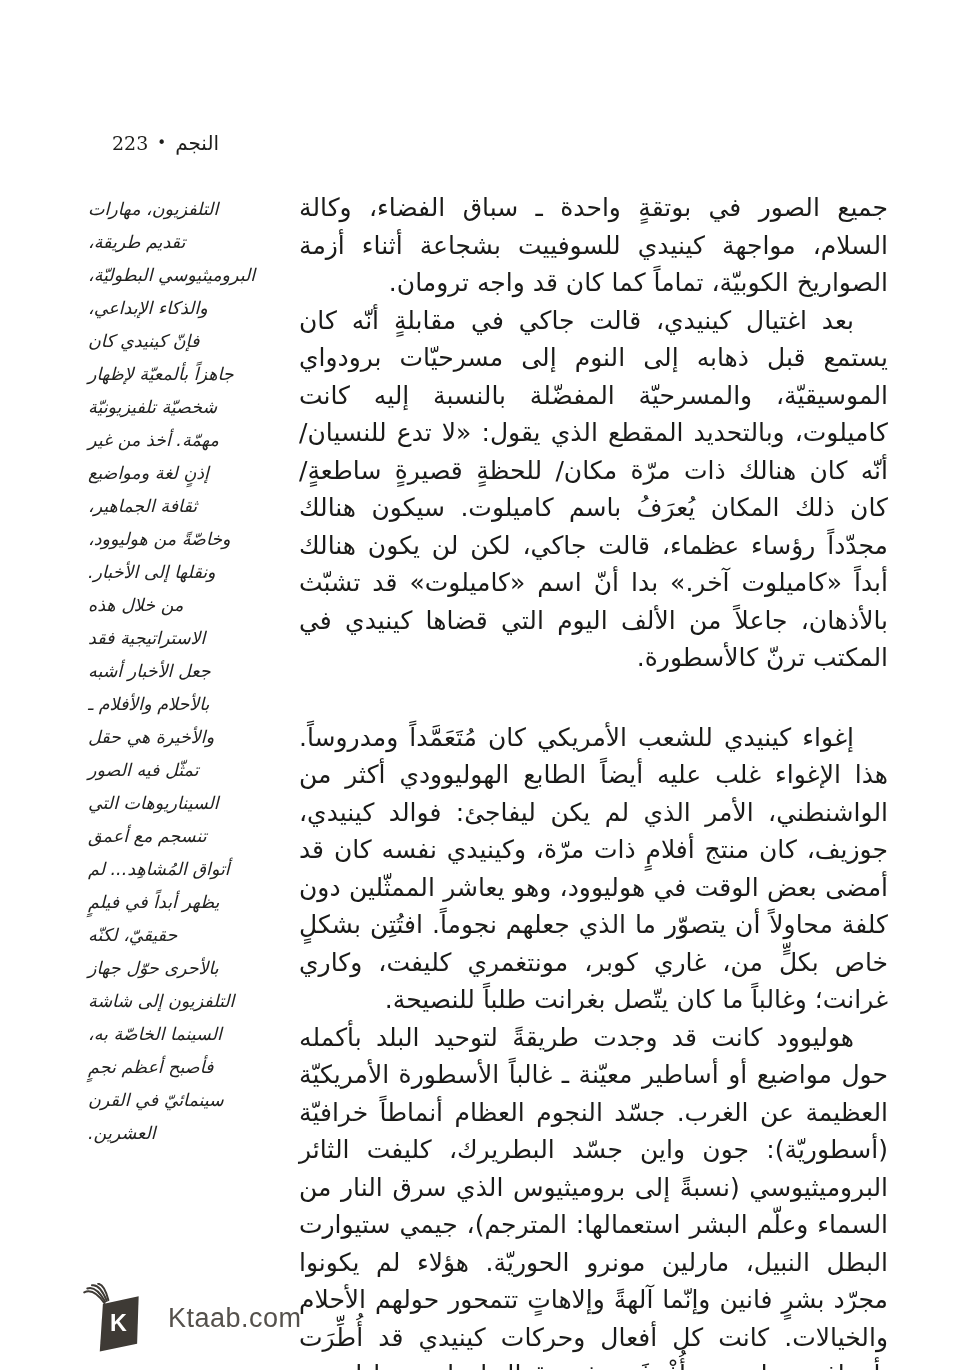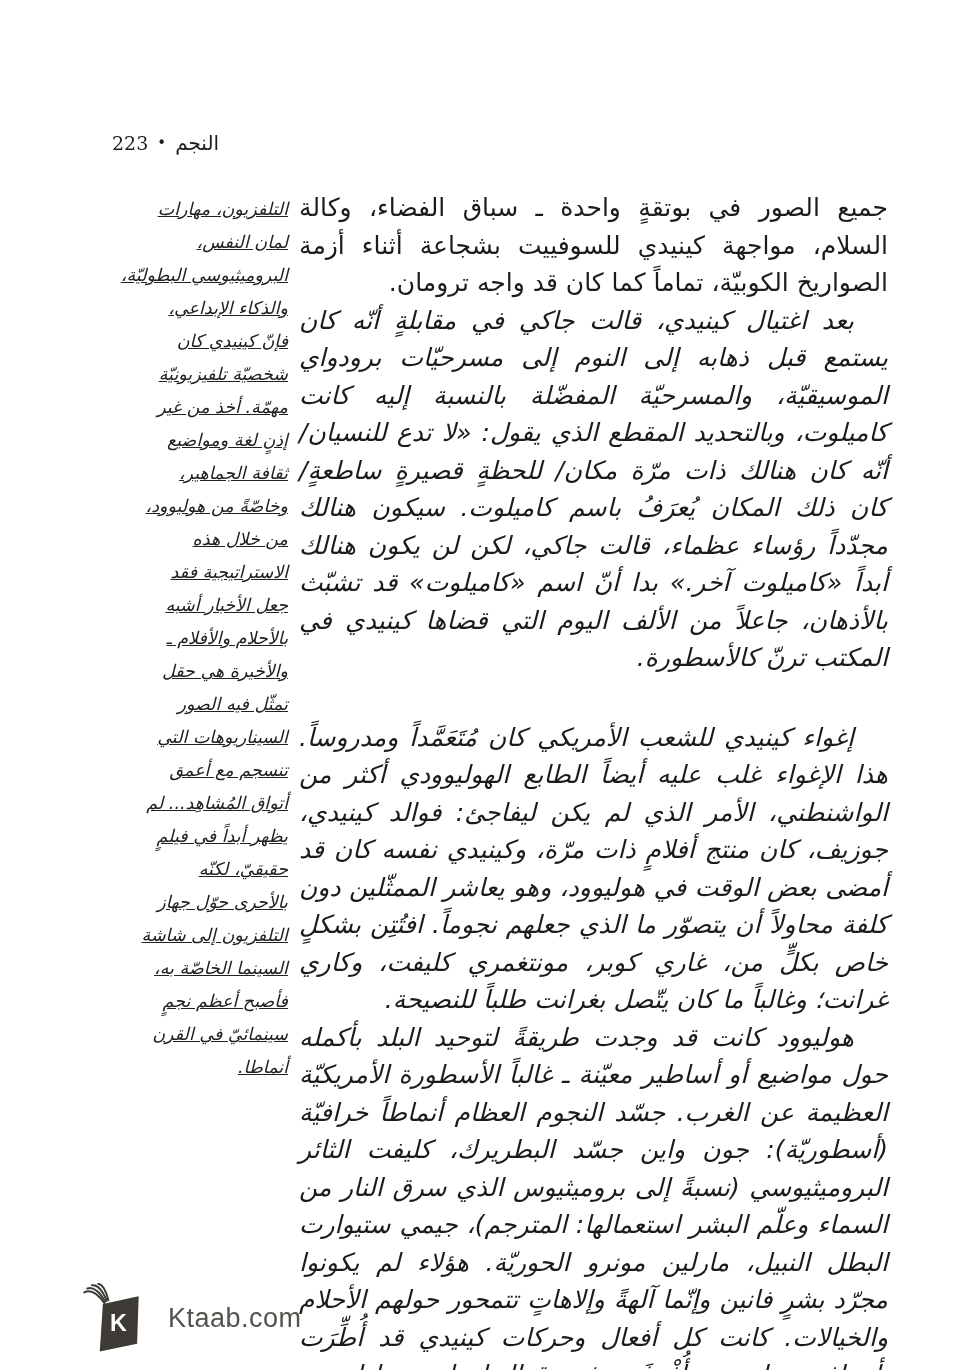--- a/index.html
+++ b/index.html
@@ -30,44 +30,43 @@
   .running-head .bullet { font-size: 15px; line-height: 1; }
   .running-head .pagenum { font-family: "DejaVu Serif", serif; font-size: 19px; }
 
   
   .margin-note {
     position: absolute;
     top: 193px;
     left: 88px;
     width: 200px;
     direction: rtl;
-    text-align: right;
+    text-align: left;
     font-style: italic;
     font-size: 17.5px;
     line-height: 33px;
     color: #222220;
-    text-decoration: underline;
   }
   .margin-note .mline { white-space: nowrap; }
   .margin-note .attribution { margin-top: 27px; }
 
   
   .main-text {
     position: absolute;
     top: 189px;
     left: 299px;
     width: 589px;
     direction: rtl;
     text-align: justify;
     font-size: 25px;
     line-height: 37.5px;
     color: #1b1b19;
   }
   .main-text p { text-align: justify; }
-  .main-text p.indent { text-indent: 34px; font-style: italic; }
+  .main-text p.indent { text-indent: 34px; }
   .main-text p.section-break { margin-top: 42px; }
 
   
   .footer-logo {
     position: absolute;
     left: 76px;
     top: 1283px;
     display: flex;
     align-items: center;
     gap: 18px;
@@ -86,46 +85,48 @@
 <div class="page">
 
   <div class="running-head">
     <span>النجم</span>
     <span class="bullet">•</span>
     <span class="pagenum">223</span>
   </div>
 
   <div class="margin-note">
     <div class="mline">التلفزيون، مهارات</div>
-    <div class="mline">لمان النفس،</div>
+    <div class="mline">تقديم طريقة،</div>
     <div class="mline">البروميثيوسي البطوليّة،</div>
     <div class="mline">والذكاء الإبداعي،</div>
     <div class="mline">فإنّ كينيدي كان</div>
+    <div class="mline">جاهزاً بألمعيّة لإظهار</div>
     <div class="mline">شخصيّة تلفيزيونيّة</div>
     <div class="mline">مهمّة. أخذ من غير</div>
     <div class="mline">إذنٍ لغة ومواضيع</div>
     <div class="mline">ثقافة الجماهير،</div>
     <div class="mline">وخاصّةً من هوليوود،</div>
+    <div class="mline">ونقلها إلى الأخبار.</div>
     <div class="mline">من خلال هذه</div>
     <div class="mline">الاستراتيجية فقد</div>
     <div class="mline">جعل الأخبار أشبه</div>
     <div class="mline">بالأحلام والأفلام ـ</div>
     <div class="mline">والأخيرة هي حقل</div>
     <div class="mline">تمثّل فيه الصور</div>
     <div class="mline">السيناريوهات التي</div>
     <div class="mline">تنسجم مع أعمق</div>
     <div class="mline">أتواق المُشاهِد... لم</div>
     <div class="mline">يظهر أبداً في فيلمٍ</div>
     <div class="mline">حقيقيّ، لكنّه</div>
     <div class="mline">بالأحرى حوّل جهاز</div>
     <div class="mline">التلفزيون إلى شاشة</div>
     <div class="mline">السينما الخاصّة به،</div>
     <div class="mline">فأصبح أعظم نجمٍ</div>
     <div class="mline">سينمائيّ في القرن</div>
-    <div class="mline">أنماطا.</div>
+    <div class="mline">العشرين.</div>
   </div>
 
   <div class="main-text">
     <p>جميع الصور في بوتقةٍ واحدة ـ سباق الفضاء، وكالة السلام، مواجهة كينيدي للسوفييت بشجاعة أثناء أزمة الصواريخ الكوبيّة، تماماً كما كان قد واجه ترومان.</p>
     <p class="indent">بعد اغتيال كينيدي، قالت جاكي في مقابلةٍ أنّه كان يستمع قبل ذهابه إلى النوم إلى مسرحيّات برودواي الموسيقيّة، والمسرحيّة المفضّلة بالنسبة إليه كانت كاميلوت، وبالتحديد المقطع الذي يقول: «لا تدع للنسيان/ أنّه كان هنالك ذات مرّة مكان/ للحظةٍ قصيرةٍ ساطعةٍ/ كان ذلك المكان يُعرَفُ باسم كاميلوت. سيكون هنالك مجدّداً رؤساء عظماء، قالت جاكي، لكن لن يكون هنالك أبداً «كاميلوت آخر.» بدا أنّ اسم «كاميلوت» قد تشبّث بالأذهان، جاعلاً من الألف اليوم التي قضاها كينيدي في المكتب ترنّ كالأسطورة.</p>
     <p class="indent section-break">إغواء كينيدي للشعب الأمريكي كان مُتَعَمَّداً ومدروساً. هذا الإغواء غلب عليه أيضاً الطابع الهوليوودي أكثر من الواشنطني، الأمر الذي لم يكن ليفاجئ: فوالد كينيدي، جوزيف، كان منتج أفلامٍ ذات مرّة، وكينيدي نفسه كان قد أمضى بعض الوقت في هوليوود، وهو يعاشر الممثّلين دون كلفة محاولاً أن يتصوّر ما الذي جعلهم نجوماً. افتُتِن بشكلٍ خاص بكلٍّ من، غاري كوبر، مونتغمري كليفت، وكاري غرانت؛ وغالباً ما كان يتّصل بغرانت طلباً للنصيحة.</p>
     <p class="indent">هوليوود كانت قد وجدت طريقةً لتوحيد البلد بأكمله حول مواضيع أو أساطير معيّنة ـ غالباً الأسطورة الأمريكيّة العظيمة عن الغرب. جسّد النجوم العظام أنماطاً خرافيّة (أسطوريّة): جون واين جسّد البطريرك، كليفت الثائر البروميثيوسي (نسبةً إلى بروميثيوس الذي سرق النار من السماء وعلّم البشر استعمالها: المترجم)، جيمي ستيوارت البطل النبيل، مارلين مونرو الحوريّة. هؤلاء لم يكونوا مجرّد بشرٍ فانين وإنّما آلهةً وإلاهاتٍ تتمحور حولهم الأحلام والخيالات. كانت كل أفعال وحركات كينيدي قد أُطِّرَت بأعراف هوليوود وأُفْرِغَت في قوالبها. لم يتجادل مع خصومه، وإنّما واجههم بطريقةٍ دراماتيكيّة (مسرحيّة). كان يتّخذ وضعيّاتٍ (أي يقف أو يجلس</p>
   </div>
 
   <div class="footer-logo">

